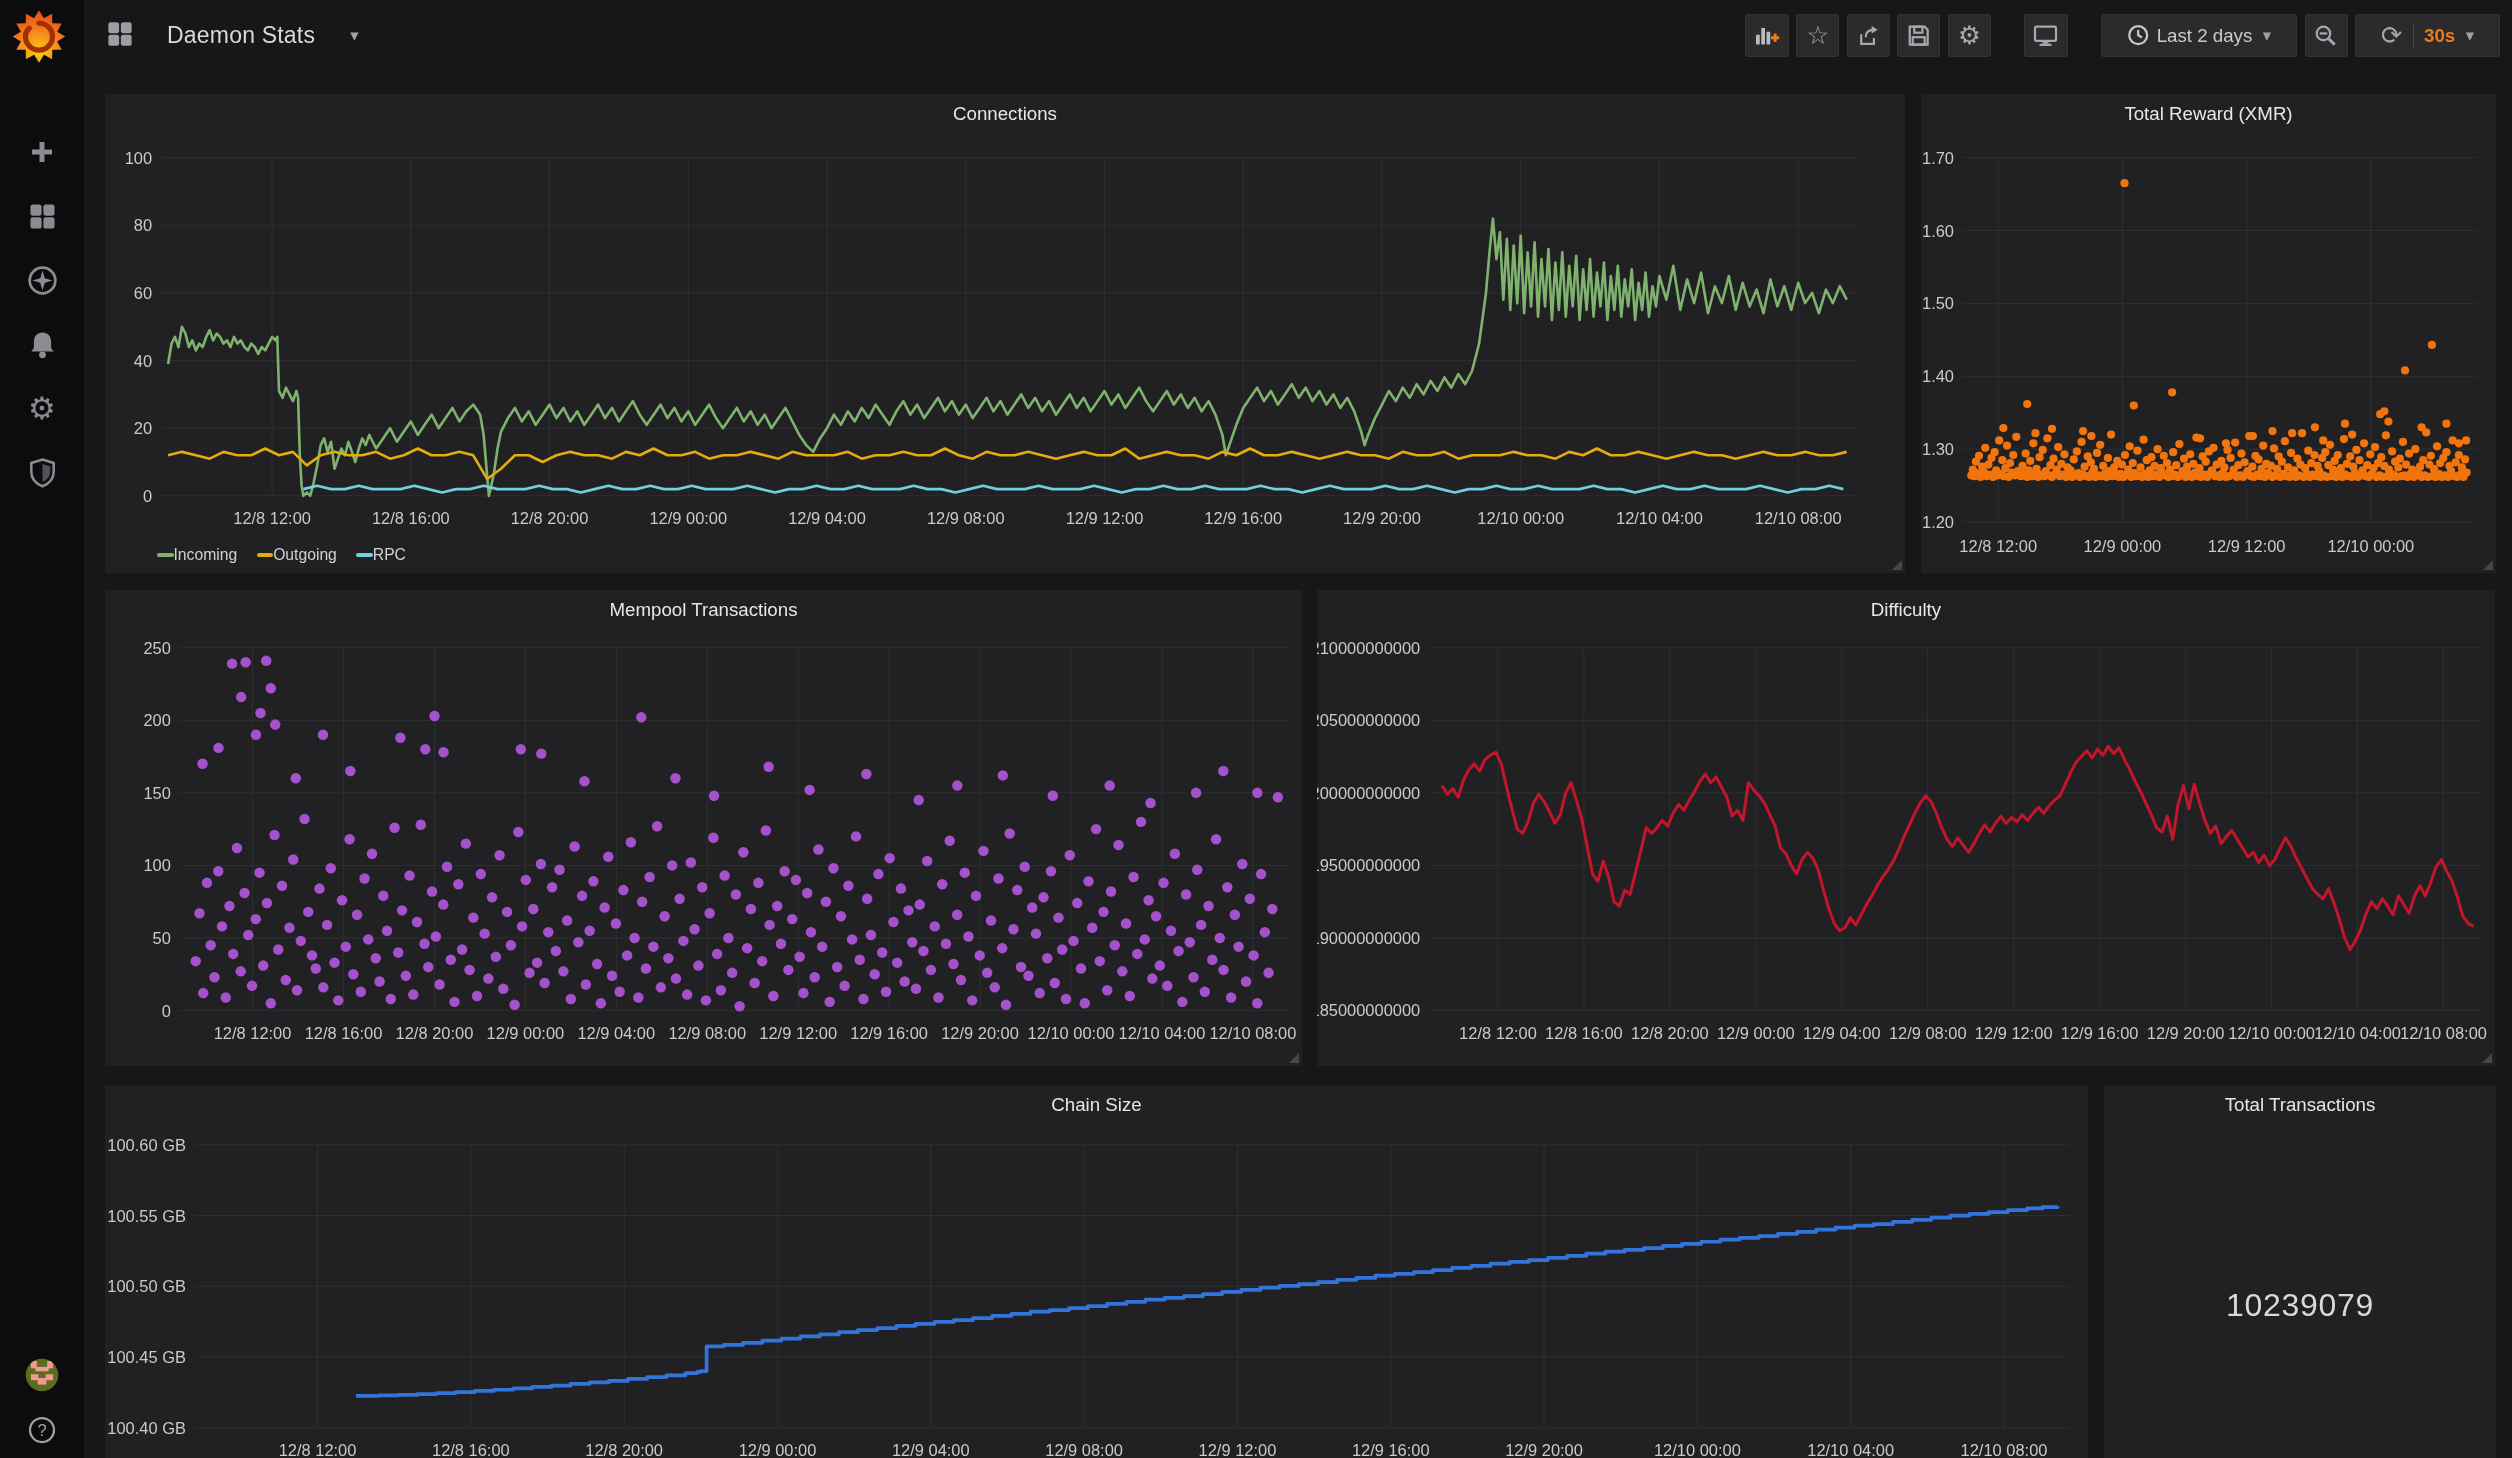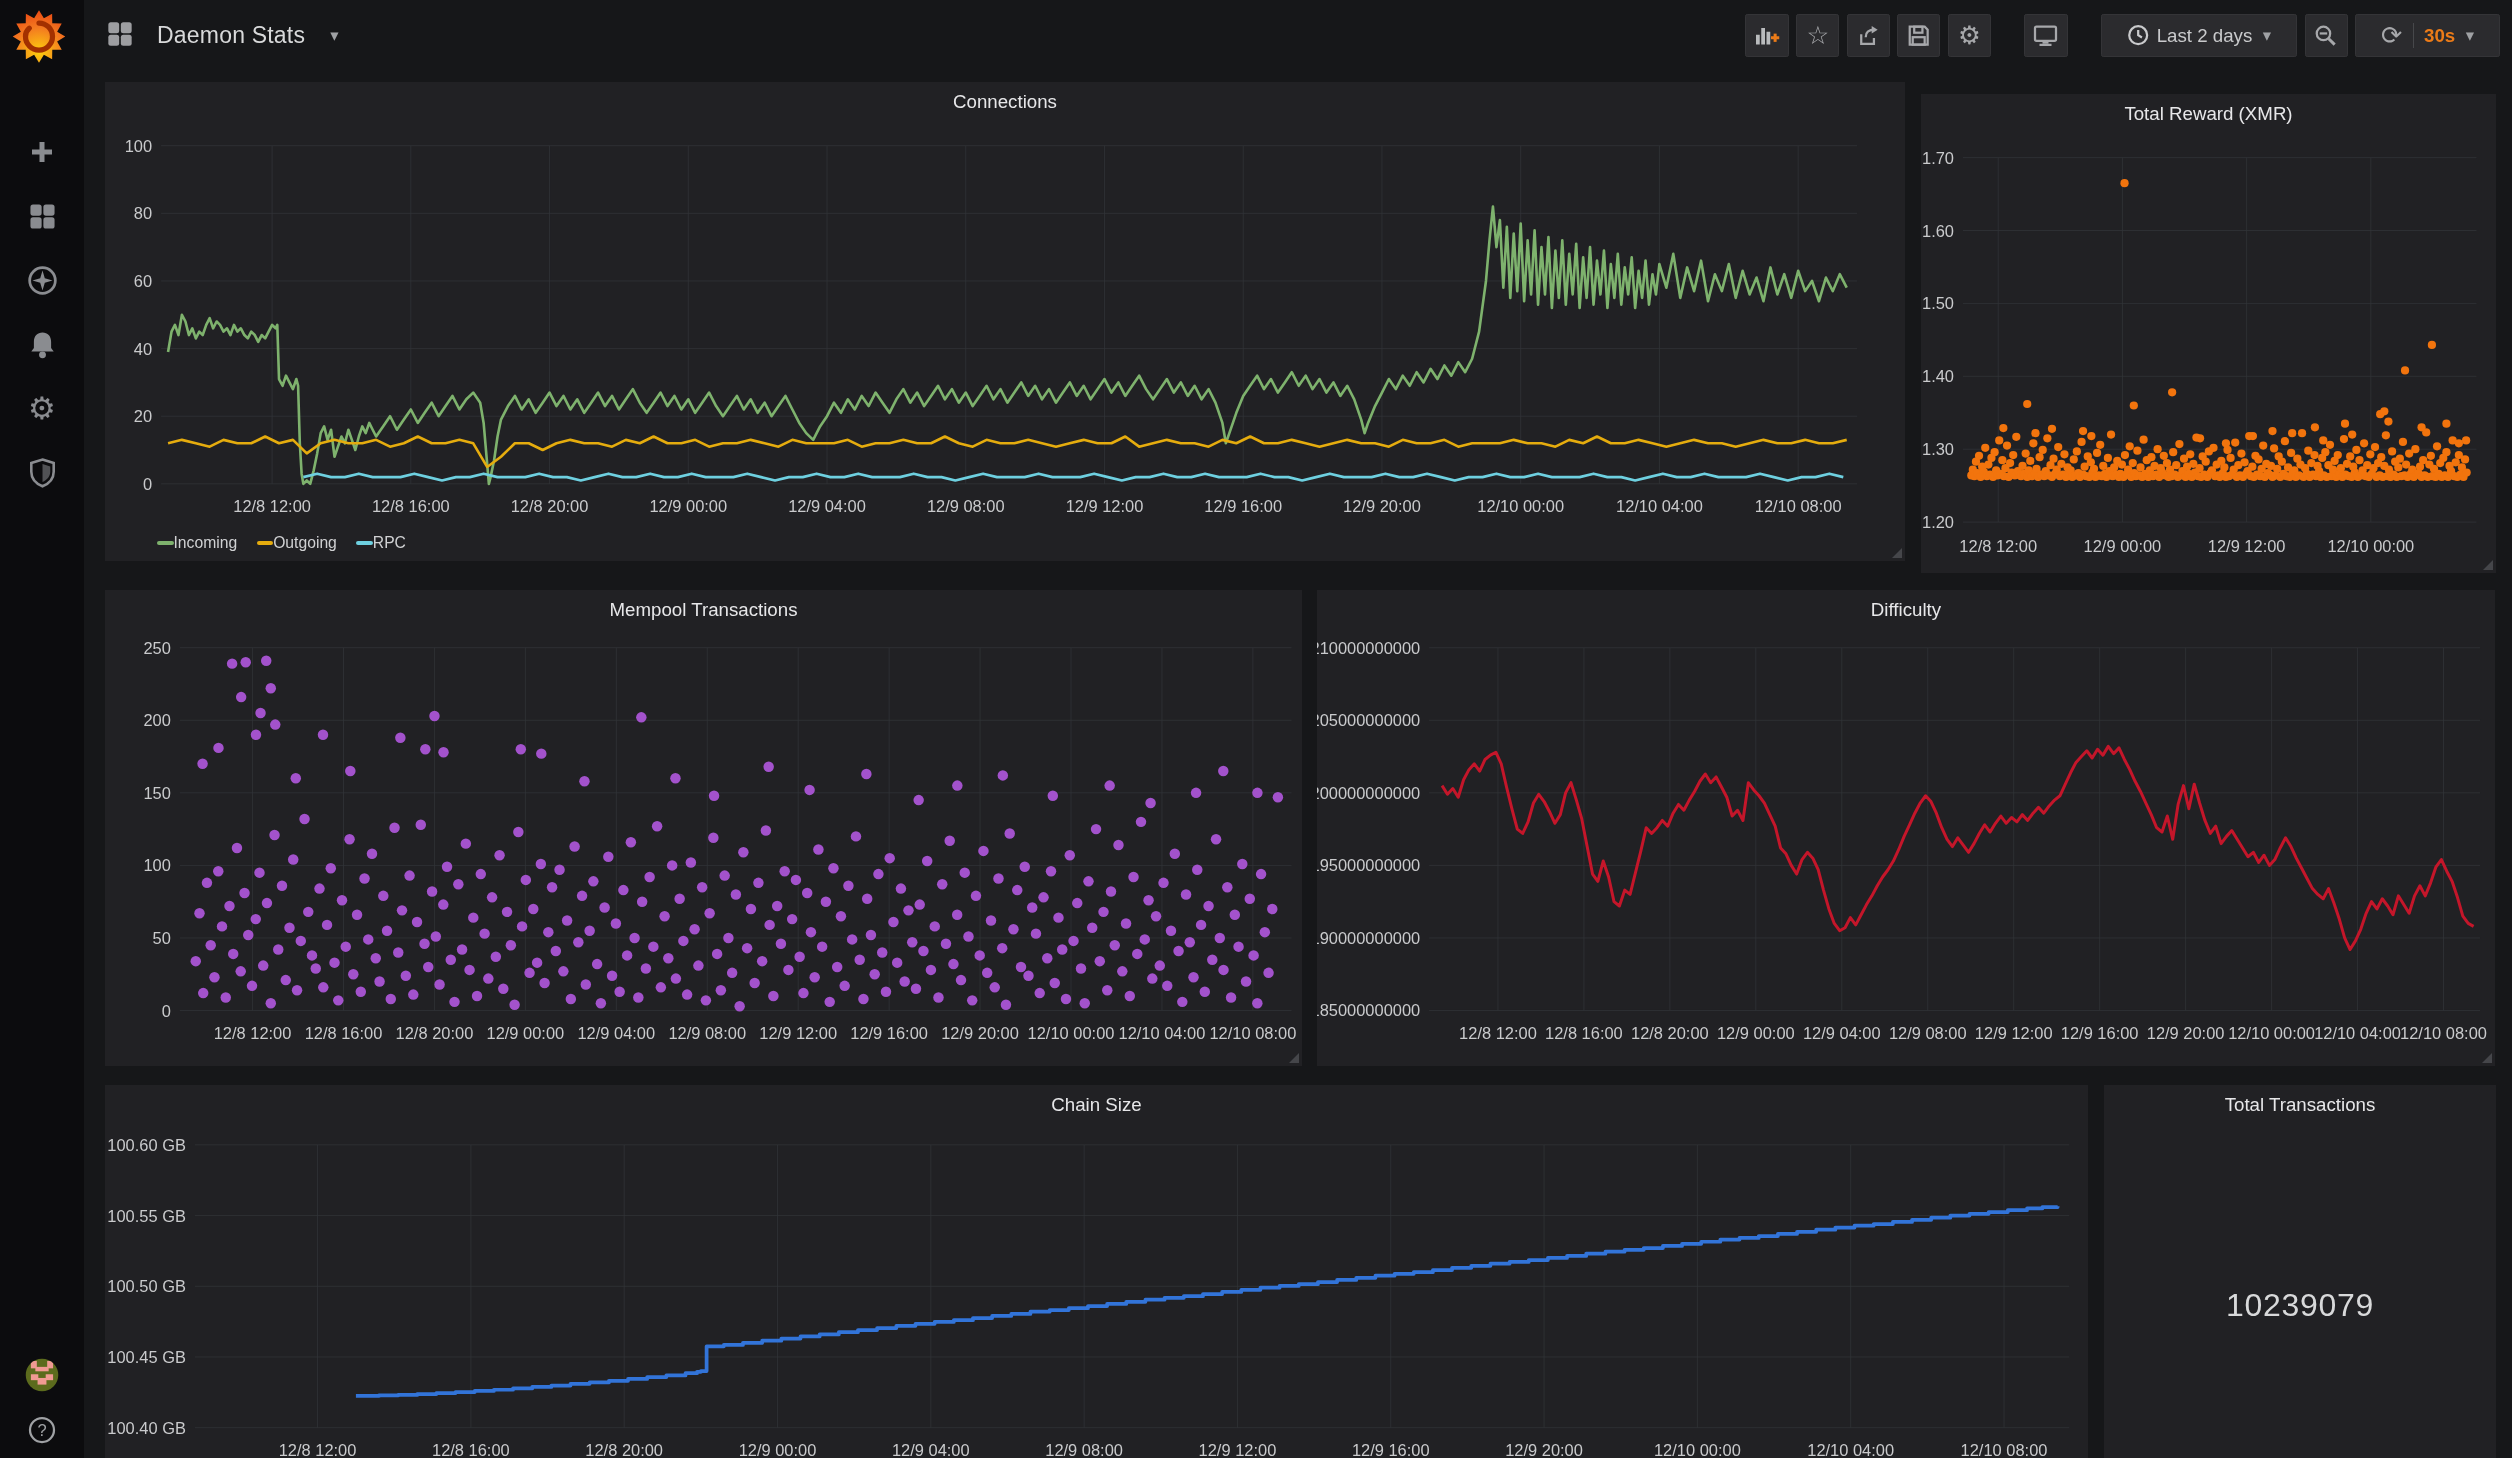--- a/index.html
+++ b/index.html
@@ -2,21 +2,21 @@
 <html style="font-size:12px"><head>
 <meta charset="utf-8">
 <style>
   html,body{margin:0;padding:0}
   body{width:2512px;height:1459px;background:#161719;overflow:hidden;position:relative;
        font-family:"Liberation Sans",sans-serif;color:#d8d9da;}
   svg text{font-family:"Liberation Sans",sans-serif}
 
   
   .navbar{position:absolute;left:0;top:0;width:2512px;height:71px;background:#161719;z-index:20}
-  .dash-nav{position:absolute;left:105px;top:0;height:71px;display:flex;align-items:center;gap:22px}
+  .dash-nav{position:absolute;left:105px;top:0;height:71px;display:flex;align-items:center;gap:32px}
   .dash-title{font-size:23px;font-weight:500;color:#d8d9da;letter-spacing:0.2px}
   .caret{color:#9fa1a4;font-size:16.5px;margin-left:3px}
   .nav-right{position:absolute;right:12px;top:0;height:71px;display:flex;align-items:center;gap:7.5px}
   .nb{height:43px;min-width:43px;background:#2b2b2e;border-radius:2.2px;display:flex;align-items:center;
       justify-content:center;gap:7.5px;padding:0 7.5px;box-sizing:border-box;border:0.7px solid #343437;cursor:pointer}
   .nb.text{padding:0 25px;font-size:18.7px;color:#c9cacc;font-weight:500}
   .spacer24{width:18px}
   .glyph{font-size:25.4px;color:#a7a8ab;line-height:1}
   .orange-txt{color:#eb7b18;font-weight:700}
   .vdiv{width:0.7px;height:25.4px;background:#47484b;margin:0 3px}
@@ -24,21 +24,21 @@
   
   .sidebar{position:absolute;left:0;top:0;width:84px;height:1459px;background:#0c0c0e;z-index:30}
   .logo{position:absolute;left:12px;top:7.5px;width:57px;height:57px}
   .side-icons{position:absolute;left:0;top:135px;width:84px;display:flex;flex-direction:column;align-items:center;gap:30px}
   .side-bottom{position:absolute;left:0;bottom:12px;width:84px;display:flex;flex-direction:column;align-items:center;gap:21px}
   .sicon{width:34px;height:34px;display:flex;align-items:center;justify-content:center;cursor:pointer}
   .sicon .glyph{font-size:31px;color:#8a8c90}
 
   
   .panel{position:absolute;background:#212124;overflow:hidden}
-  .p-conn {left:105px; top:82px; width:1800px;height:479px}
+  .p-conn {left:105px; top:94px; width:1800px;height:479px}
   .p-block{left:1921px;top:94px; width:575px; height:479px}
   .p-mem  {left:105px; top:590px; width:1197px;height:476px}
   .p-diff {left:1317px;top:590px; width:1178px;height:476px}
   .p-chain{left:105px; top:1085px;width:1983px;height:419px}
   .p-total{left:2104px;top:1085px;width:392px; height:419px}
   .ptitle{position:absolute;top:9px;left:0;width:100%;text-align:center;font-size:18.7px;font-weight:500;color:#e7e7e9;cursor:pointer;z-index:2}
   .chart{position:absolute;left:0;top:0;width:100%;height:100%}
   .tick{fill:#c9cacc;font-size:22px}
   .legend{position:absolute;left:52px;bottom:9px;display:flex;gap:19.5px;align-items:center;z-index:2}
   .legend .item{display:flex;align-items:center;font-size:15.7px;color:#d0d1d3;cursor:pointer}

